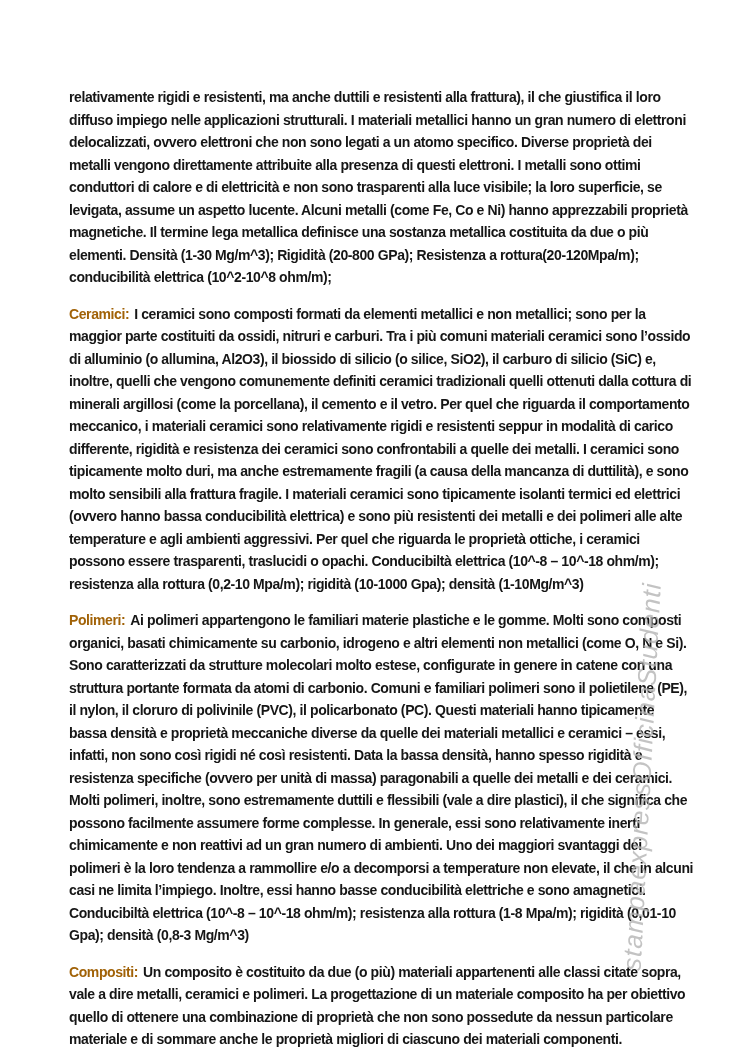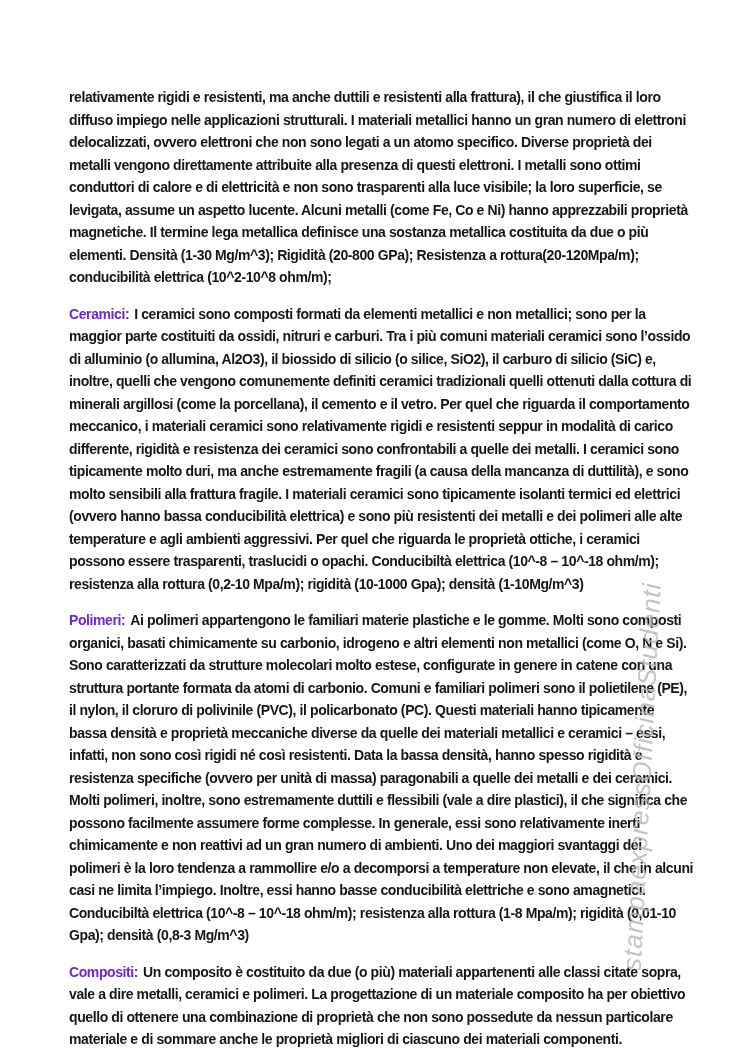--- a/index.html
+++ b/index.html
@@ -15,21 +15,21 @@
     left:69px;top:86px;
     width:625px;
     color:#161616;
     font-size:14px;
     font-weight:700;
     letter-spacing:-0.4px;
     line-height:22.5px;
     text-align:left;
   }
   .para{margin:0 0 14px 0;}
-  .section-label{color:#6d28d9;font-weight:700;margin-right:5px;}
+  .section-label{color:#a16207;font-weight:700;margin-right:5px;}
   .watermark{
     position:absolute;
     left:422px;top:737px;
     width:440px;height:28px;
     transform:rotate(-87deg);
     transform-origin:center center;
     font-family:"Liberation Sans",sans-serif;
     font-style:italic;
     font-weight:400;
     font-size:26px;

